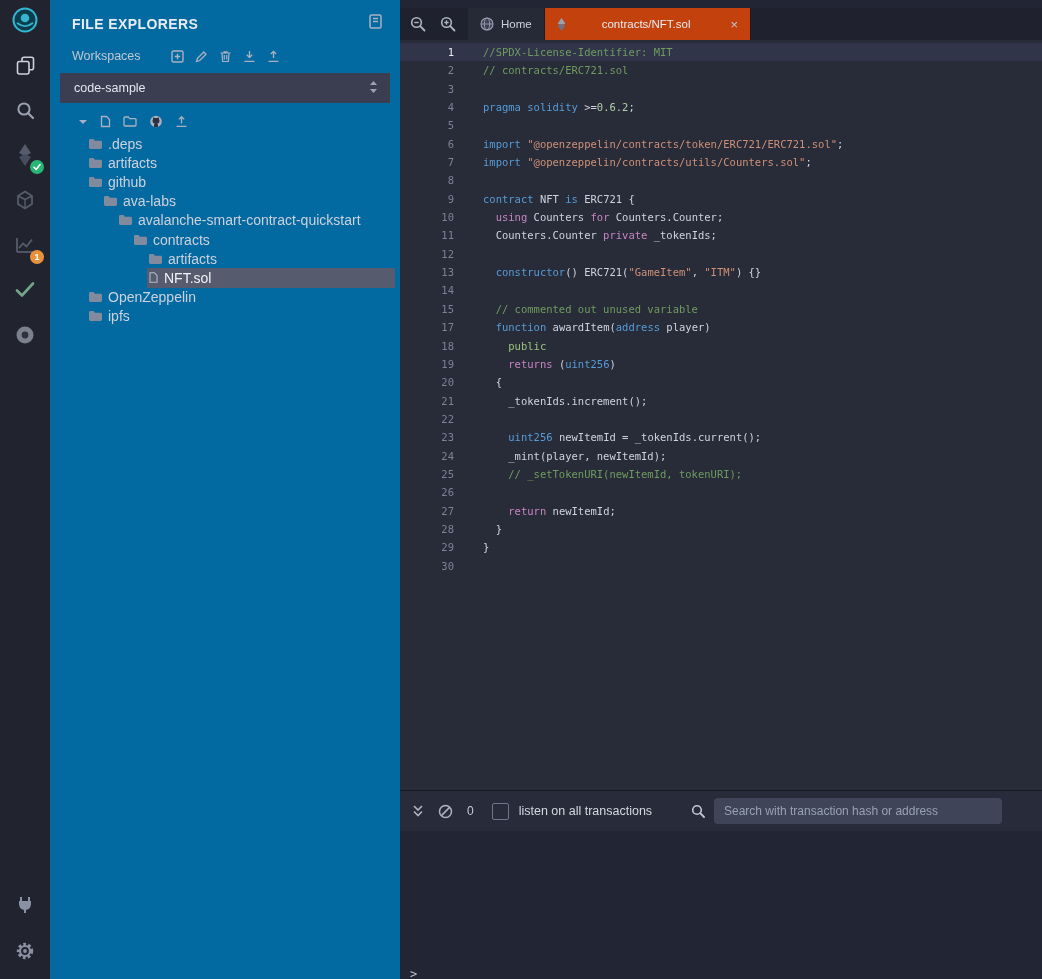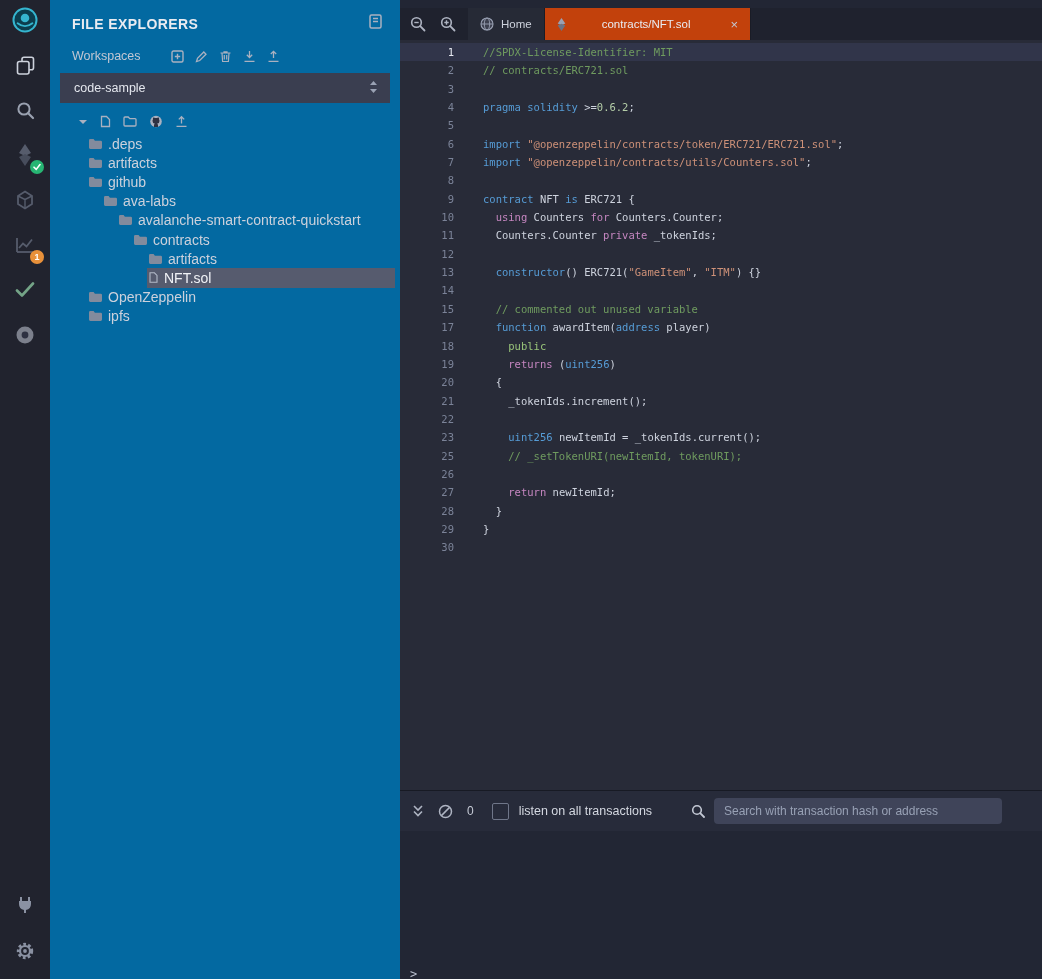--- a/index.html
+++ b/index.html
@@ -385,20 +385,21 @@
           <div class="ed-row"><span class="ln">13</span><span class="src"><span class="tok-pln">  </span><span class="tok-kw">constructor</span><span class="tok-pln">() ERC721(</span><span class="tok-str">"GameItem"</span><span class="tok-pln">, </span><span class="tok-str">"ITM"</span><span class="tok-pln">) {}</span></span></div>
           <div class="ed-row"><span class="ln">14</span><span class="src">&nbsp;</span></div>
           <div class="ed-row"><span class="ln">15</span><span class="src"><span class="tok-pln">  </span><span class="tok-cmt">// commented out unused variable</span></span></div>
           <div class="ed-row"><span class="ln">17</span><span class="src"><span class="tok-pln">  </span><span class="tok-kw">function</span><span class="tok-pln"> awardItem(</span><span class="tok-kw">address</span><span class="tok-pln"> player)</span></span></div>
           <div class="ed-row"><span class="ln">18</span><span class="src"><span class="tok-pln">    </span><span class="tok-grn">public</span></span></div>
           <div class="ed-row"><span class="ln">19</span><span class="src"><span class="tok-pln">    </span><span class="tok-kw2">returns</span><span class="tok-pln"> (</span><span class="tok-kw">uint256</span><span class="tok-pln">)</span></span></div>
           <div class="ed-row"><span class="ln">20</span><span class="src"><span class="tok-pln">  {</span></span></div>
           <div class="ed-row"><span class="ln">21</span><span class="src"><span class="tok-pln">    _tokenIds.increment();</span></span></div>
           <div class="ed-row"><span class="ln">22</span><span class="src">&nbsp;</span></div>
           <div class="ed-row"><span class="ln">23</span><span class="src"><span class="tok-pln">    </span><span class="tok-kw">uint256</span><span class="tok-pln"> newItemId = _tokenIds.current();</span></span></div>
+          <div class="ed-row"><span class="ln">24</span><span class="src"><span class="tok-pln">    _mint(player, newItemId);</span></span></div>
           <div class="ed-row"><span class="ln">25</span><span class="src"><span class="tok-pln">    </span><span class="tok-cmt">// _setTokenURI(newItemId, tokenURI);</span></span></div>
           <div class="ed-row"><span class="ln">26</span><span class="src">&nbsp;</span></div>
           <div class="ed-row"><span class="ln">27</span><span class="src"><span class="tok-pln">    </span><span class="tok-kw2">return</span><span class="tok-pln"> newItemId;</span></span></div>
           <div class="ed-row"><span class="ln">28</span><span class="src"><span class="tok-pln">  }</span></span></div>
           <div class="ed-row"><span class="ln">29</span><span class="src"><span class="tok-pln">}</span></span></div>
           <div class="ed-row"><span class="ln">30</span><span class="src">&nbsp;</span></div>
         </div>
     </div>
 
     <div class="term-bar">

